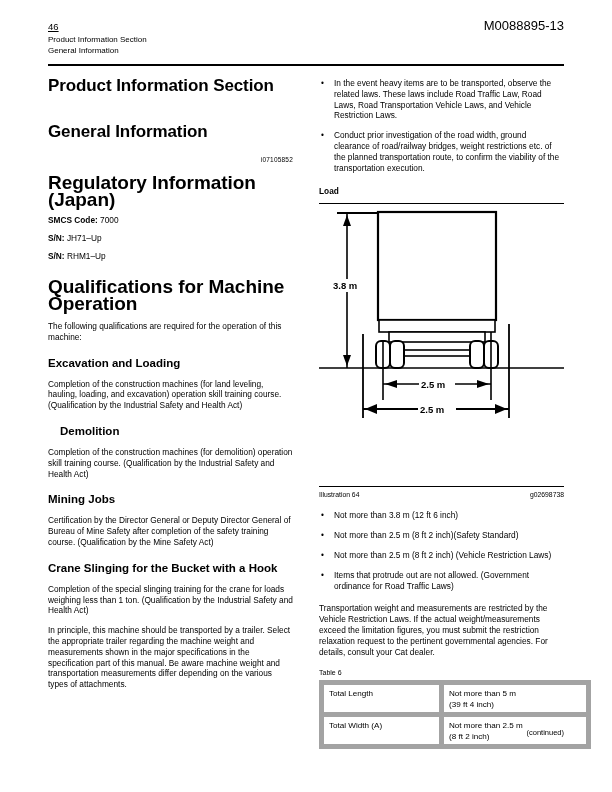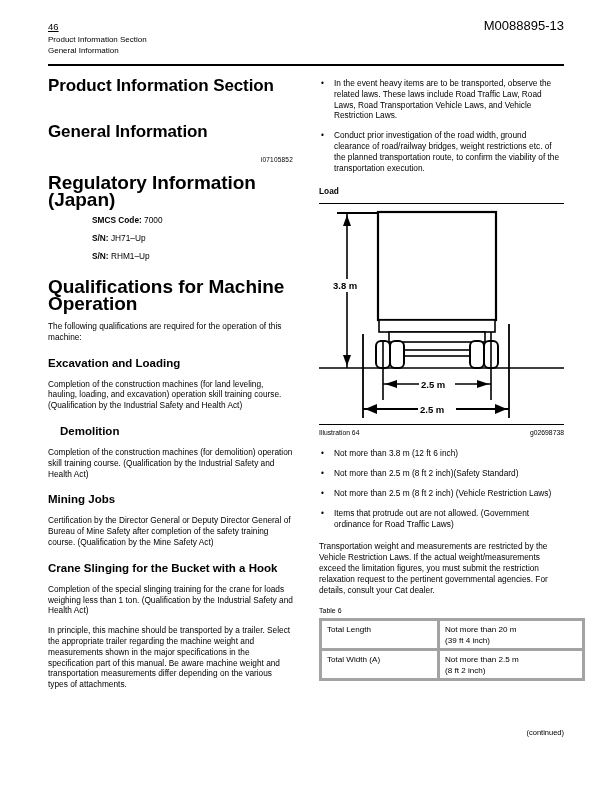--- a/index.html
+++ b/index.html
@@ -92,21 +92,20 @@
   .refcode {
     font-size: 6.5px;
     text-align: right;
     margin-top: 14px;
     letter-spacing: 0.2px;
   }
   .kv {
     font-size: 8.3px;
     line-height: 11px;
     margin-top: 7px;
-    margin-left: 44px;
   }
   .kv b { font-weight: bold; }
   p.body {
     font-size: 8.3px;
     line-height: 10.8px;
     margin: 9px 0 0 0;
   }
 
   
   ul.bullets {
@@ -134,21 +133,21 @@
   .load-label {
     font-size: 8.3px;
     font-weight: bold;
     line-height: 11px;
     margin-top: 13px;
   }
   .illus-wrap {
     position: relative;
     margin-top: 6px;
     width: 245px;
-    height: 222px;
+    height: 284px;
   }
   .illus-rule-top {
     position: absolute;
     left: 0; top: 0;
     width: 245px;
     height: 1px;
     background: #000;
   }
   .illus-rule-bottom {
     position: absolute;
@@ -175,21 +174,21 @@
     line-height: 9px;
     margin-top: 11px;
     margin-bottom: 3px;
   }
   table.spec {
     border-collapse: collapse;
     width: 237px;
     table-layout: fixed;
   }
   table.spec td {
-    border: 3px solid #a3a3a3;
+    border: 5px solid #a3a3a3;
     font-size: 8.1px;
     line-height: 10.4px;
     padding: 4px 5px 2px 5px;
     vertical-align: top;
   }
   table.spec td.c1 { width: 105px; }
   table.spec td.c2 { width: 132px; }
 
   
   .footer {
@@ -364,21 +363,21 @@
 
     <p class="body" style="margin-top:12px;">Transportation weight and measurements are restricted by the Vehicle Restriction Laws. If the actual weight/measurements exceed the limitation figures, you must submit the restriction relaxation request to the pertinent governmental agencies. For details, consult your Cat dealer.</p>
 
     <div class="table-label">Table 6</div>
 
     <table class="spec">
       <tbody>
         <tr>
           <td class="c1">Total Length</td>
           <td class="c2">
-            <span>Not more than 20 m</span><br>
+            <span>Not more than 5 m</span><br>
             <span>(39 ft 4 inch)</span>
           </td>
         </tr>
         <tr>
           <td class="c1">Total Width (A)</td>
           <td class="c2">
             <span>Not more than 2.5 m</span><br>
             <span>(8 ft 2 inch)</span>
           </td>
         </tr>

